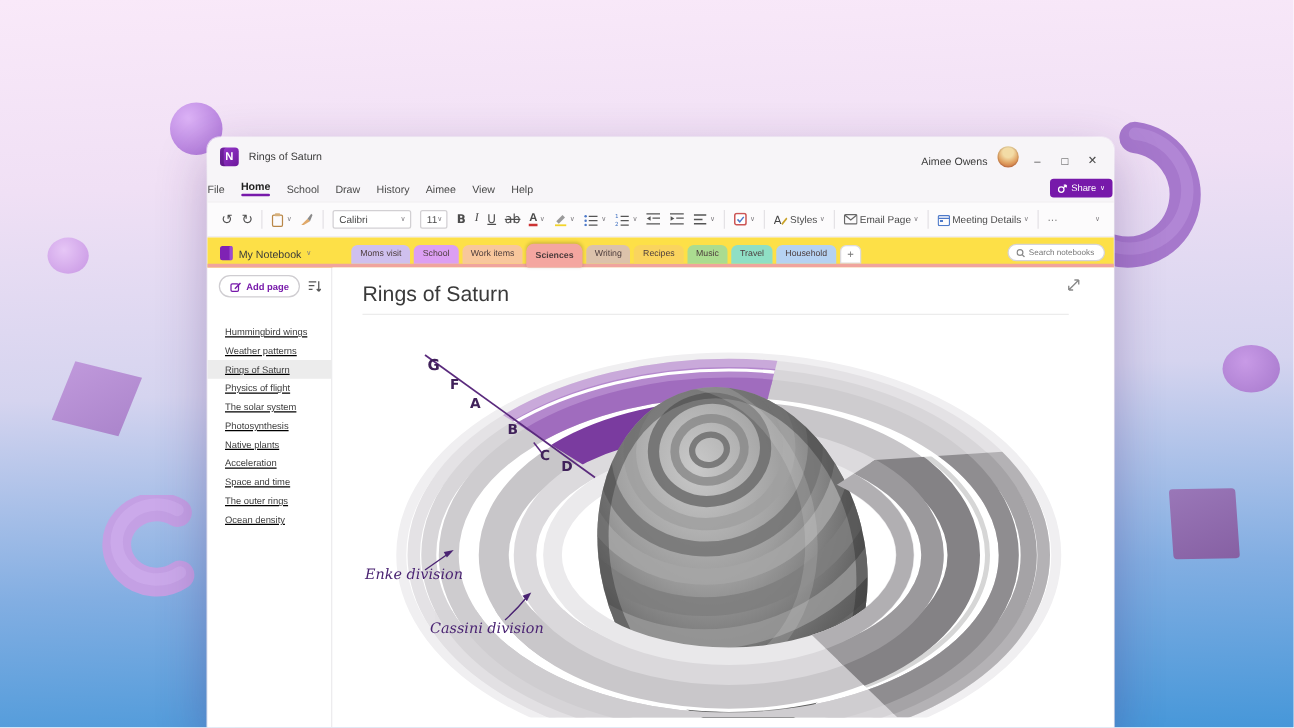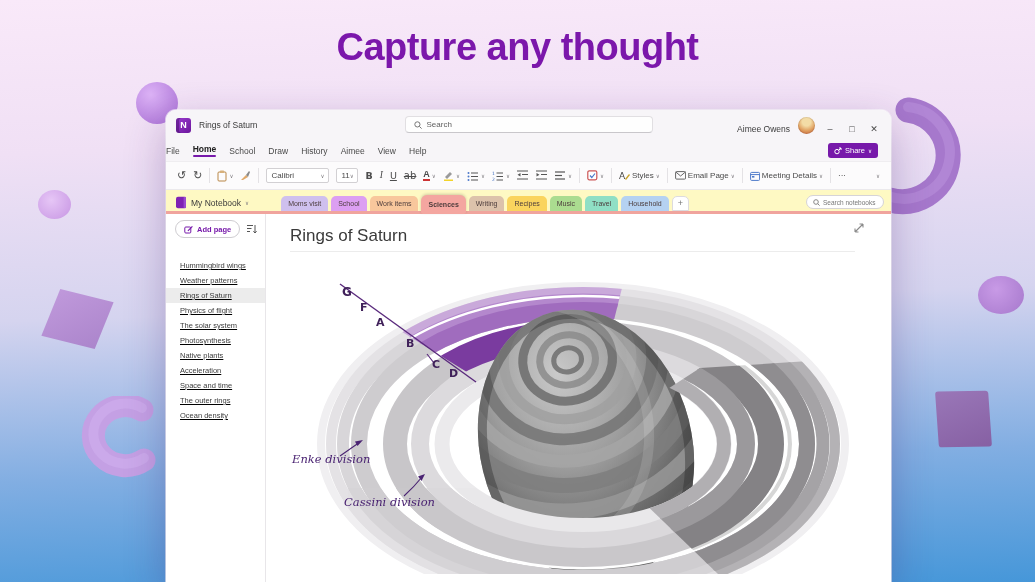--- a/index.html
+++ b/index.html
@@ -38,40 +38,40 @@
   .username{font-size:8.5px;color:#3b3b3b;}
   .avatar{width:17px;height:17px;border-radius:50%;
     background:radial-gradient(circle at 50% 28%,#f3dca6 28%,#e0a060 60%,#bb4f2e 100%);
     box-shadow:inset 0 0 0 1px rgba(0,0,0,.08);}
   .wc{font-size:9px;color:#4a4a4a;width:14px;text-align:center;}
   
   .menubar{height:21px;display:flex;align-items:center;gap:13px;padding:0 0;background:#f7f5f8;position:relative;}
   .mitem{font-size:8.5px;color:#4a4a4a;cursor:default;}
   .mitem.active{font-weight:bold;color:#222;}
   .mitem.active::after{content:"";display:block;height:2px;background:#7719aa;border-radius:2px;margin-top:1px;}
-  .sharebtn{position:absolute;right:13px;top:3px;height:15px;background:#7719aa;border-radius:3px;
+  .sharebtn{position:absolute;right:1px;top:3px;height:15px;background:#7719aa;border-radius:3px;
     color:#fff;font-size:7.5px;display:flex;align-items:center;gap:3px;padding:0 6px;}
   
   .toolbar{height:27px;display:flex;align-items:center;gap:7px;padding:0 11px;background:#fcfbfc;
     border-top:1px solid #efedf0;border-bottom:1px solid #ebe9ec;font-size:8px;color:#4a4a4a;}
   .sep{width:1px;height:15px;background:#e4e2e5;}
   .tbtn{display:flex;align-items:center;gap:2px;}
   .glyph{font-size:11px;line-height:11px;color:#4d4d4d;font-family:"DejaVu Sans",sans-serif;}
   .chev{font-size:5.5px;color:#807e82;font-family:"DejaVu Sans",sans-serif;}
   .combo{border:1px solid #d2d0d3;border-radius:2px;background:#fff;height:15px;display:flex;
     align-items:center;justify-content:space-between;padding:0 4px;box-sizing:border-box;}
   .fontname{width:63px;} .fontsize{width:22px;}
   .bold{font-weight:bold;font-size:9.5px;}
   .italic{font-style:italic;font-family:"Liberation Serif",serif;font-size:9.5px;}
   .uline{text-decoration:underline;font-size:9.5px;}
   .strike{text-decoration:line-through;font-size:10px;}
   .fcolor{font-size:9px;font-weight:bold;border-bottom:2.5px solid #c33;line-height:9px;}
   .spacer{flex:1;}
   
-  .nbbar{height:24px;background:#fef9c3;display:flex;align-items:flex-end;position:relative;}
+  .nbbar{height:24px;background:#fde047;display:flex;align-items:flex-end;position:relative;}
   .nbbar::after{content:"";position:absolute;left:0;right:0;bottom:0;height:3px;background:#f0a49d;}
   .nbname{display:flex;align-items:center;gap:4px;padding:0 8px 5px 9px;font-size:8.5px;color:#3a3a3a;}
   .tabs{display:flex;align-items:flex-end;gap:3px;margin-left:24px;position:relative;z-index:2;}
   .tab{height:15px;line-height:15px;margin-bottom:3px;border-radius:5px 5px 0 0;padding:0 7px;
     font-size:7px;color:#4c3c3c;white-space:nowrap;}
   .tab.active{height:19px;line-height:19px;margin-bottom:0;border-radius:6px 6px 2px 2px;
     box-shadow:0 -1px 3px rgba(0,0,0,.18);font-weight:bold;}
   .addtab{background:#fff;border:1px solid #dddbde;color:#777;font-size:9px;padding:0 5px;box-sizing:border-box;height:15px;line-height:13px;}
   .nbsearch{margin-left:auto;margin-right:7px;margin-bottom:5px;width:78px;height:14px;border-radius:8px;
     border:1px solid #d6d4d7;background:#fff;display:flex;align-items:center;gap:3px;padding:0 6px;
@@ -91,48 +91,40 @@
     border-bottom:1px solid #ececec;padding-bottom:5px;}
   .pdate{font-size:7.5px;color:#a6a4a8;margin:4px 0 0 24px;}
   .figure{margin:4px 0 0 22px;}
   svg text{font-family:"DejaVu Sans",sans-serif;}
   .handw{font-family:"DejaVu Serif",serif;font-style:italic;}
 </style>
 </head>
 <body>
 
 <div class="stage">
-  <div class="hero">Capture any thought</div>
 
   <div class="shape sphere1"></div>
   <div class="shape sphere2"></div>
   <div class="shape squareL"></div>
   <svg class="shape" style="left:70px;top:396px;" width="100" height="88">
     <path d="M 72,14 A 32,30 0 1 0 74,64" fill="none" stroke="#c4a0e4" stroke-width="23" stroke-linecap="round"></path>
     <path d="M 72,12 A 32,30 0 1 0 74,62" fill="none" stroke="#d2b2ef" stroke-width="10" stroke-linecap="round" opacity=".5"></path>
   </svg>
   <svg class="shape" style="left:876px;top:94px;" width="112" height="132">
     <path d="M 32,16 A 46,46 0 1 1 14,106" fill="none" stroke="#a678cc" stroke-width="25" stroke-linecap="round"></path>
     <path d="M 32,13 A 46,46 0 1 1 12,102" fill="none" stroke="#b98fdb" stroke-width="10" stroke-linecap="round" opacity=".6"></path>
   </svg>
   <div class="shape ellipseR"></div>
   <div class="shape squareR"></div>
 
   <div class="window">
 
     <div class="titlebar">
       <div class="appicon">N</div>
       <div class="wintitle">Rings of Saturn</div>
-      <div class="searchbox">
-        <svg width="8" height="8">
-            <circle cx="3.4" cy="3.4" r="2.6" fill="none" stroke="#777" stroke-width="1"></circle>
-            <line x1="5.4" y1="5.4" x2="7.6" y2="7.6" stroke="#777" stroke-width="1"></line>
-          </svg>
-        <span>Search</span>
-      </div>
       <div class="tright">
         <span class="username">Aimee Owens</span>
         <span class="avatar"></span>
         <span class="wc">–</span>
         <span class="wc">□</span>
         <span class="wc">✕</span>
       </div>
     </div>
 
     <div class="menubar">

